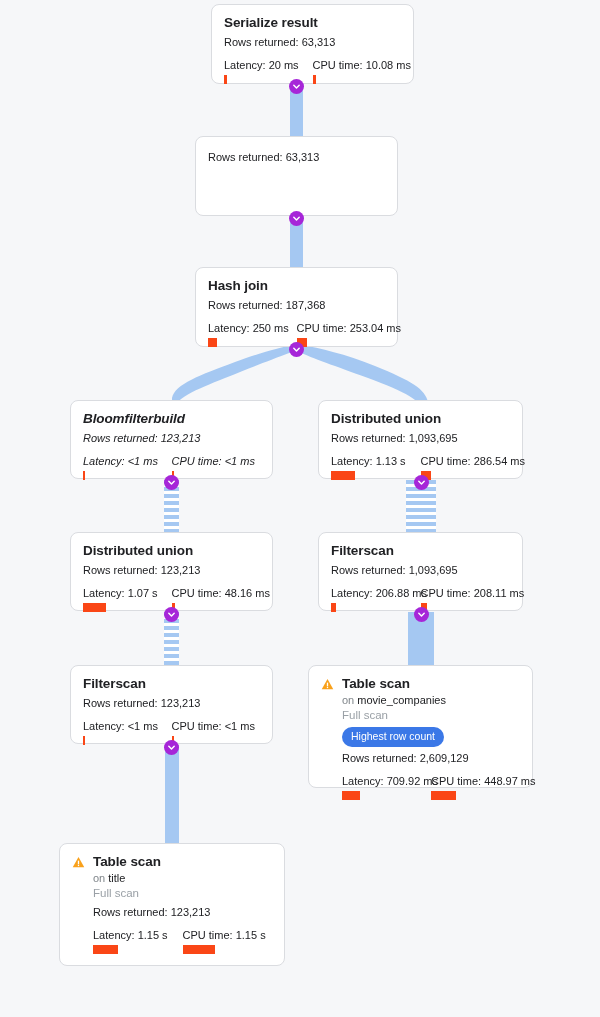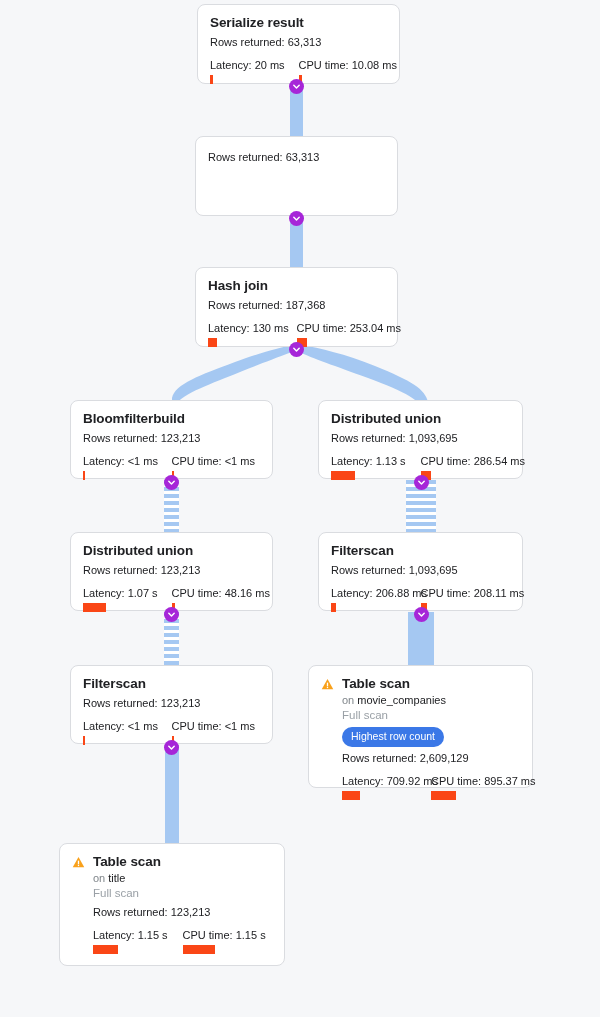--- a/index.html
+++ b/index.html
@@ -211,21 +211,21 @@
     <svg width="9" height="9" viewBox="0 0 10 10">
       <path d="M2 3.6 L5 6.6 L8 3.6" fill="none" stroke="#ffffff" stroke-width="1.6" stroke-linecap="round" stroke-linejoin="round"></path>
     </svg>
   </div>
   <div class="knob" style="left: 164px; top: 740px; background: rgb(166, 38, 216);">
     <svg width="9" height="9" viewBox="0 0 10 10">
       <path d="M2 3.6 L5 6.6 L8 3.6" fill="none" stroke="#ffffff" stroke-width="1.6" stroke-linecap="round" stroke-linejoin="round"></path>
     </svg>
   </div>
 
-  <div class="node" style="left: 197px; top: 4px; width: 203px; height: 80px; border-color: rgb(218, 220, 224);">
+  <div class="node" style="left: 211px; top: 4px; width: 203px; height: 80px; border-color: rgb(218, 220, 224);">
     <div class="node-inner">
       <div class="node-body">
         <div class="node-title">Serialize result</div>
         <div class="node-rows">Rows returned: 63,313</div>
         <div class="metrics">
           <div class="metric latency">
             <div class="metric-label">Latency: 20 ms</div>
             <div class="metric-bar" style="width: 3px; background: rgb(250, 70, 22);"></div>
           </div>
           <div class="metric cpu">
@@ -245,33 +245,33 @@
     </div>
   </div>
 
   <div class="node" style="left: 195px; top: 267px; width: 203px; height: 80px; border-color: rgb(218, 220, 224);">
     <div class="node-inner">
       <div class="node-body">
         <div class="node-title">Hash join</div>
         <div class="node-rows">Rows returned: 187,368</div>
         <div class="metrics">
           <div class="metric latency">
-            <div class="metric-label">Latency: 130 ms</div>
+            <div class="metric-label">Latency: 250 ms</div>
             <div class="metric-bar" style="width: 9px; background: rgb(250, 70, 22);"></div>
           </div>
           <div class="metric cpu">
             <div class="metric-label">CPU time: 253.04 ms</div>
             <div class="metric-bar" style="width: 10px; background: rgb(250, 70, 22);"></div>
           </div>
         </div>
       </div>
     </div>
   </div>
 
-  <div class="node" style="left: 70px; top: 400px; width: 203px; height: 79px; border-color: rgb(218, 220, 224);">
+  <div class="node" style="left: 70px; top: 400px; width: 203px; height: 79px; border-color: rgb(218, 220, 224); font-style: italic;">
     <div class="node-inner">
       <div class="node-body">
         <div class="node-title">Bloomfilterbuild</div>
         <div class="node-rows">Rows returned: 123,213</div>
         <div class="metrics">
           <div class="metric latency">
             <div class="metric-label">Latency: &lt;1 ms</div>
             <div class="metric-bar" style="width: 2px; background: rgb(250, 70, 22);"></div>
           </div>
           <div class="metric cpu">
@@ -375,21 +375,21 @@
         <div class="badges">
           <span class="badge" style="background: rgb(59, 120, 231);">Highest row count</span>
         </div>
         <div class="node-rows">Rows returned: 2,609,129</div>
         <div class="metrics">
           <div class="metric latency">
             <div class="metric-label">Latency: 709.92 ms</div>
             <div class="metric-bar" style="width: 18px; background: rgb(250, 70, 22);"></div>
           </div>
           <div class="metric cpu">
-            <div class="metric-label">CPU time: 895.37 ms</div>
+            <div class="metric-label">CPU time: 448.97 ms</div>
             <div class="metric-bar" style="width: 25px; background: rgb(250, 70, 22);"></div>
           </div>
         </div>
       </div>
     </div>
   </div>
 
   <div class="node" style="left: 59px; top: 843px; width: 226px; height: 123px; border-color: rgb(218, 220, 224);">
     <div class="node-inner">
       <div class="warn-icon">

